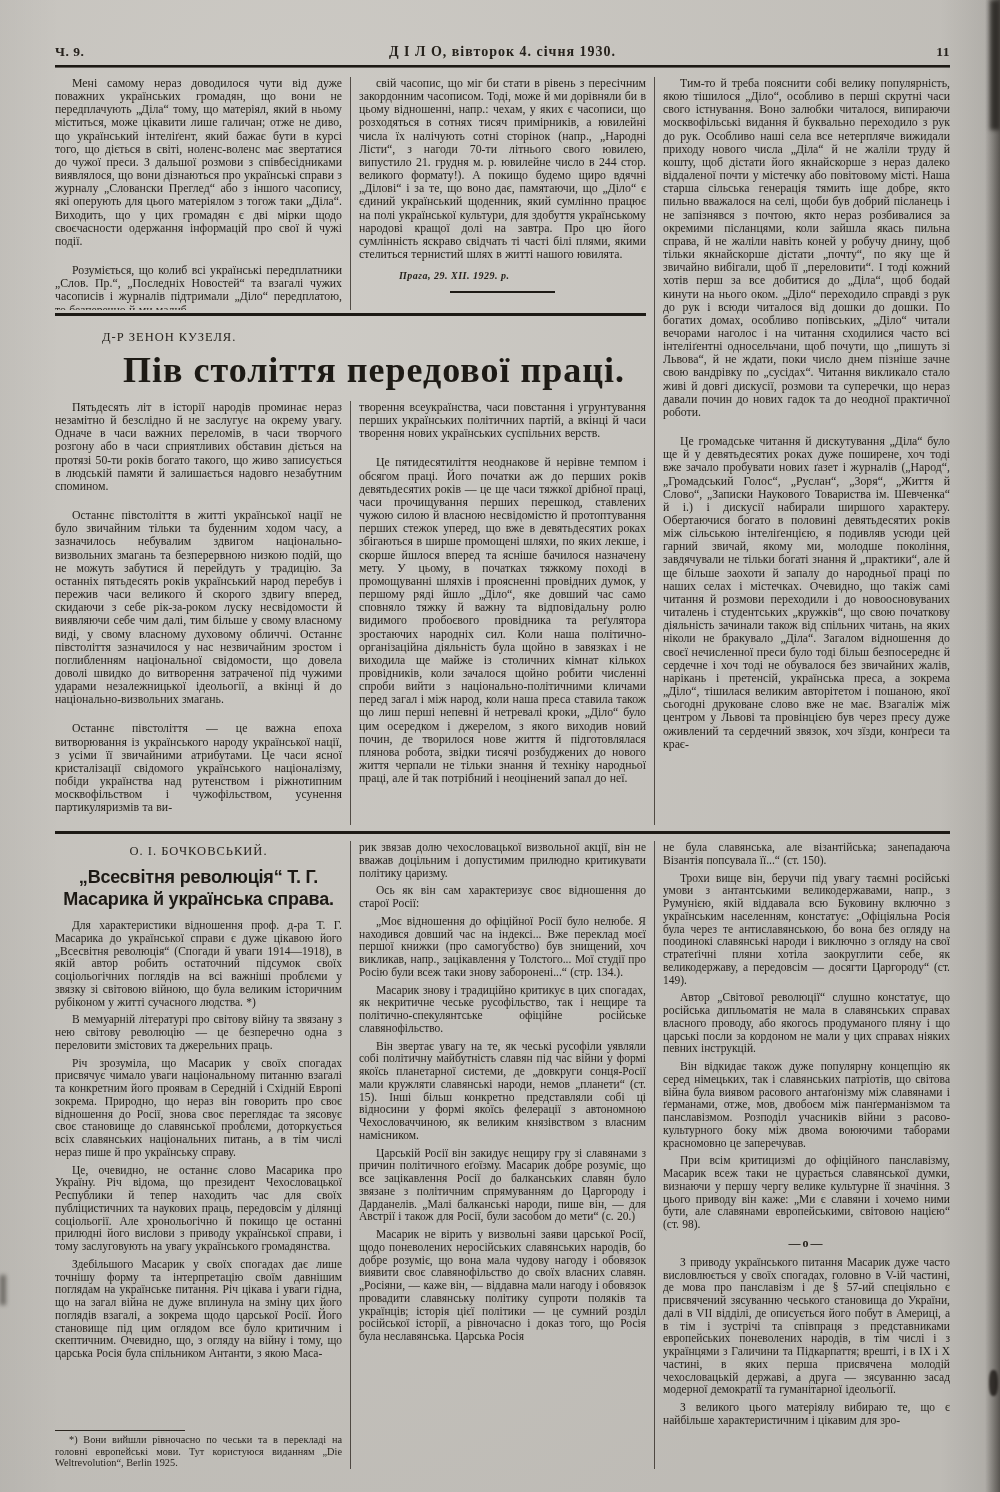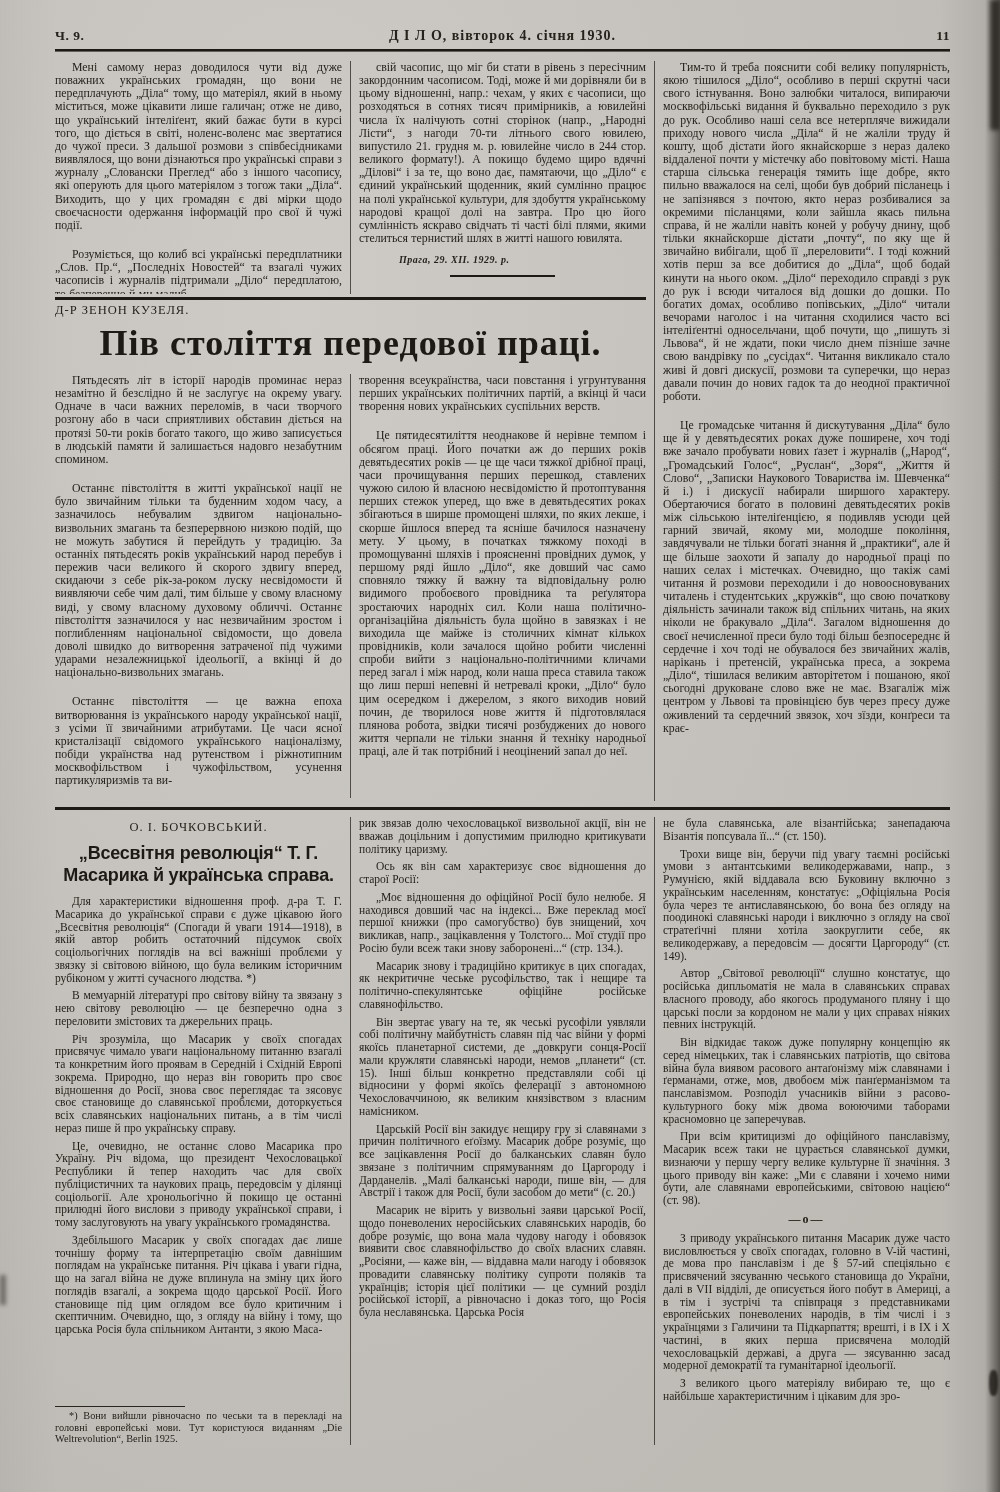--- a/index.html
+++ b/index.html
@@ -29,21 +29,21 @@
     background:rgba(15,12,9,0.65); filter:blur(2px);
   }
   .blob-r { position:absolute; right:2px; top:1370px; width:9px; height:26px;
     background:rgba(15,12,9,0.7); border-radius:40%; filter:blur(1px); }
   .smudge-l { position:absolute; left:0; top:1275px; width:6px; height:30px;
     background:rgba(20,16,12,0.45); filter:blur(2px); }
 
   .inner { position:relative; margin:0 50px 0 55px; }
 
   
-  .hdr { display:flex; align-items:baseline; padding-top:28px;
+  .hdr { display:flex; align-items:baseline; padding-top:44px;
     font-weight:bold; font-size:13.5px; letter-spacing:0.5px; }
   .hdr .issue { width:160px; }
   .hdr .mast { flex:1; text-align:center; font-size:14px; letter-spacing:1px; }
   .hdr .pageno { width:160px; text-align:right; }
   .hdr-rule { margin-top:5px; height:3px;
     background:linear-gradient(180deg,#1d1a15 55%, rgba(29,26,21,0.35)); }
 
   
   p.t {
     margin:0; text-align:justify; text-indent:17px;
@@ -63,21 +63,21 @@
   .right-col { width:287px; height:740px; overflow:hidden; }
 
   .topband { height:233px; }
   .topband .col { height:233px; }
   .lz-rule { height:3px; background:#1d1a15; margin-top:3px; }
 
   .dateline { margin-top:9px; font-style:italic; font-weight:bold;
     font-size:10px; text-indent:40px; letter-spacing:0.5px; }
   .dash-div { width:105px; height:2px; background:#1d1a15; margin:9px auto 0 auto; }
 
-  .a1-head { padding:3px 0 10px 0; }
+  .a1-head { padding:14px 0 10px 0;margin-left:47px; }
   .a1-byline { font-size:12.5px; letter-spacing:1px; color:#26221c; }
   .a1-title { text-align:center; font-weight:bold; font-size:36px;
     letter-spacing:1px; margin-top:4px; color:#1d1a15; }
   .a1-body { height:424px; }
   .a1-body .col { height:424px; }
 
   .full-rule { height:3px; background:#1d1a15; margin-top:6px; }
 
   .bottom { display:flex; margin-top:7px; height:628px; }
   .bottom .col { height:628px; }

